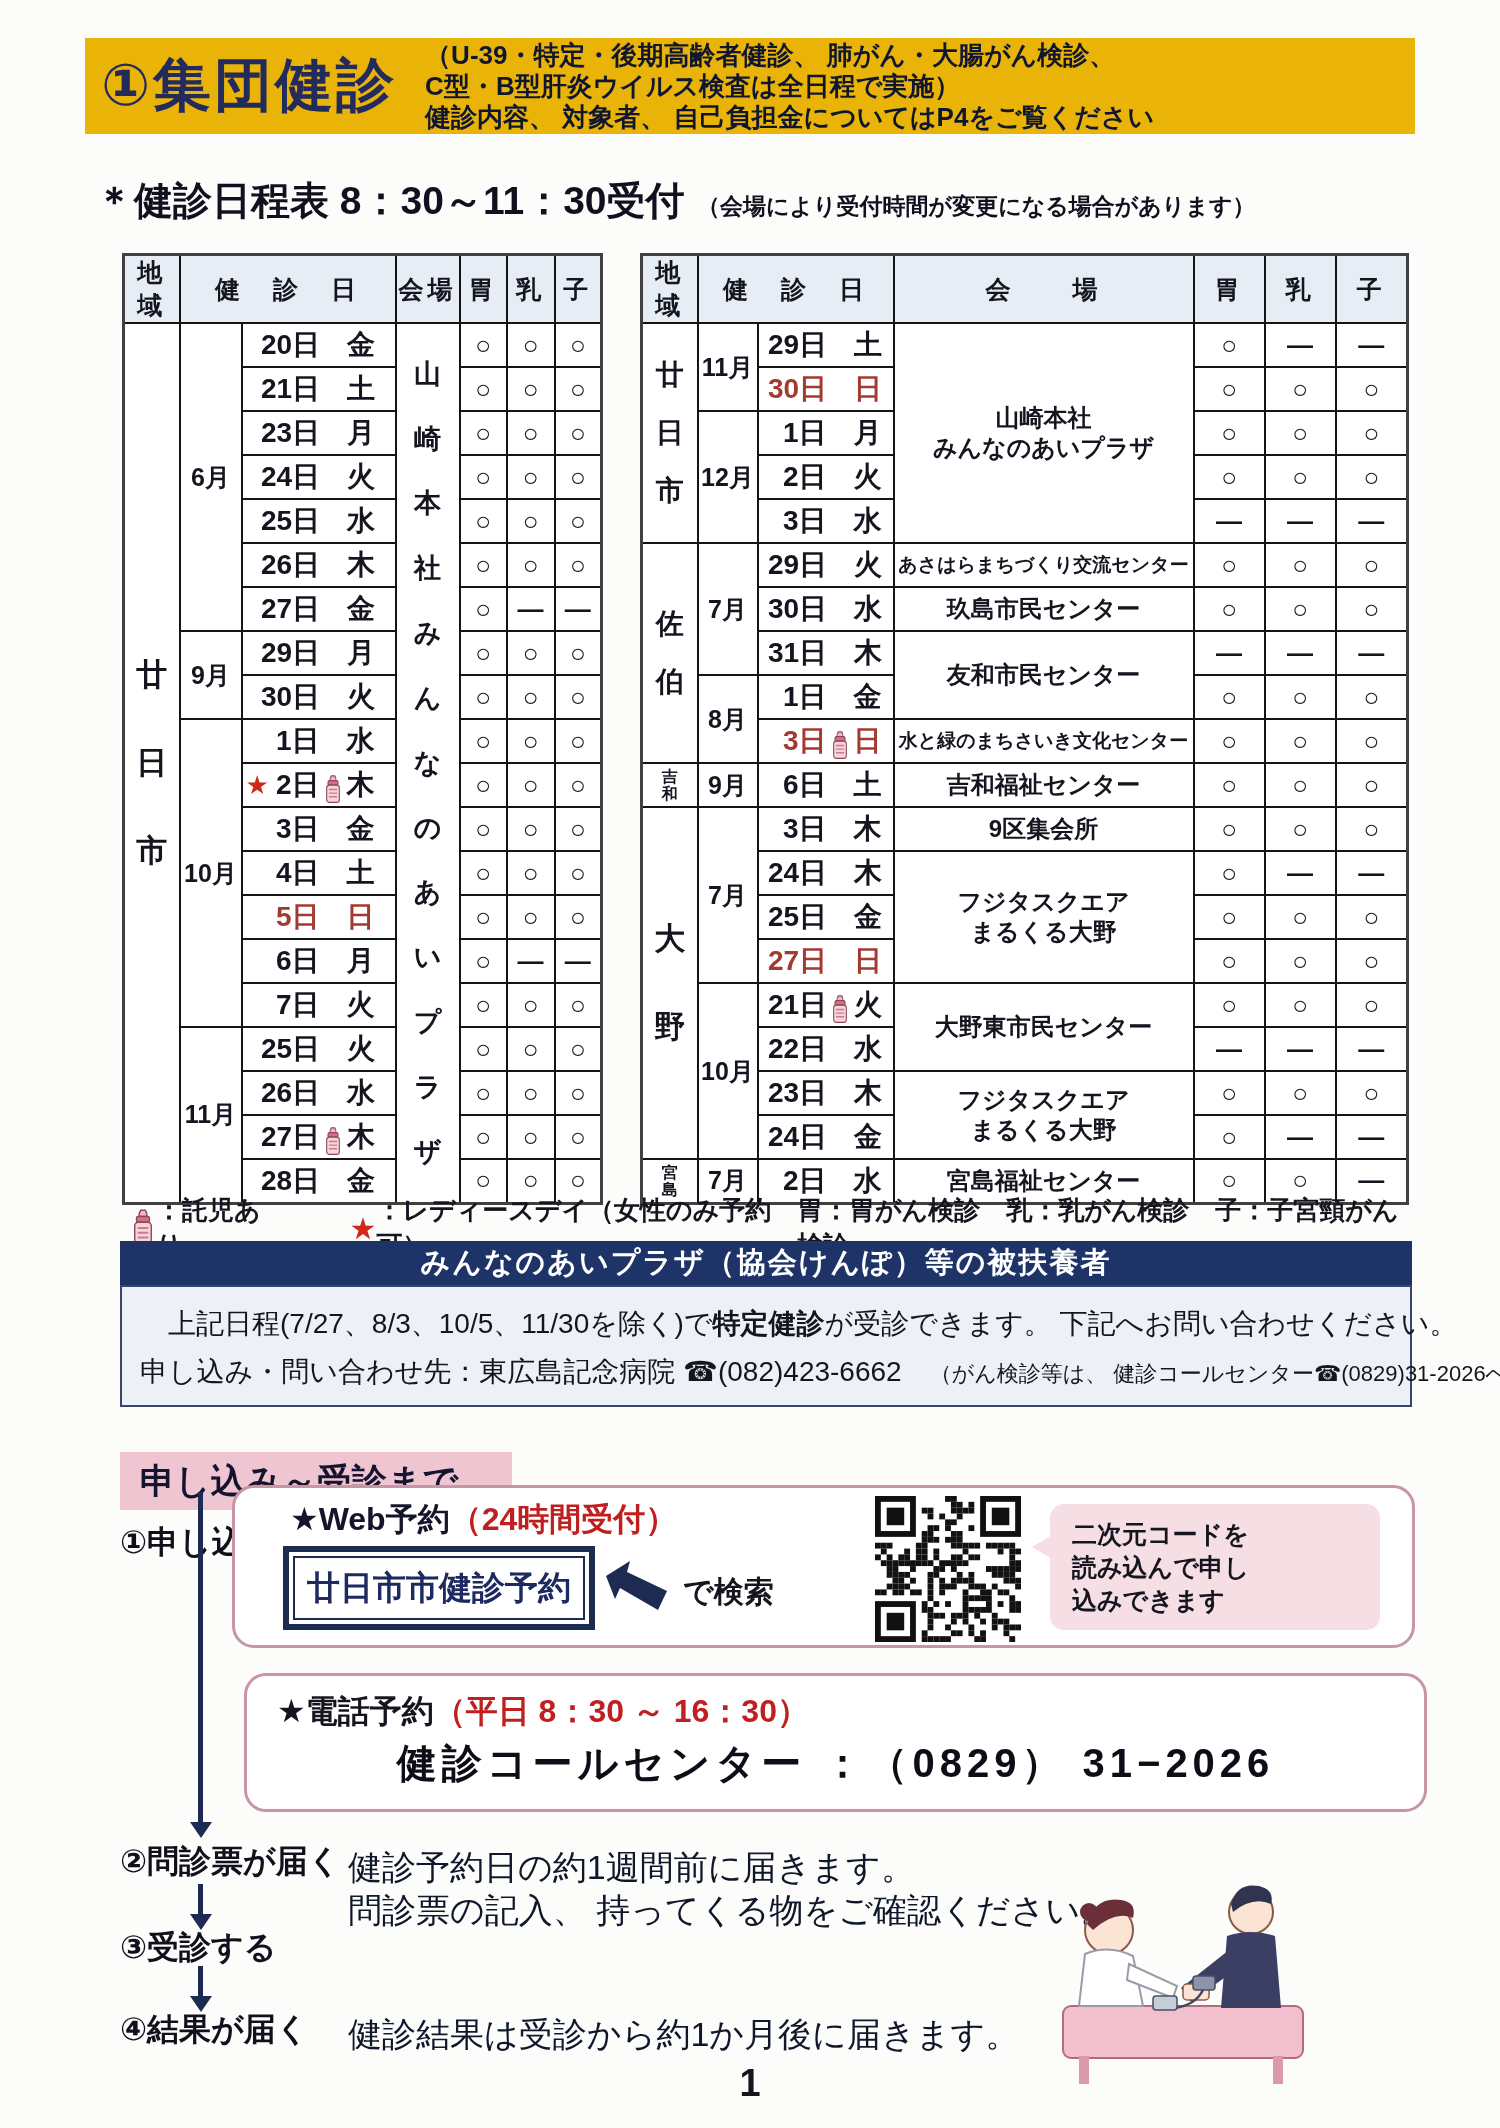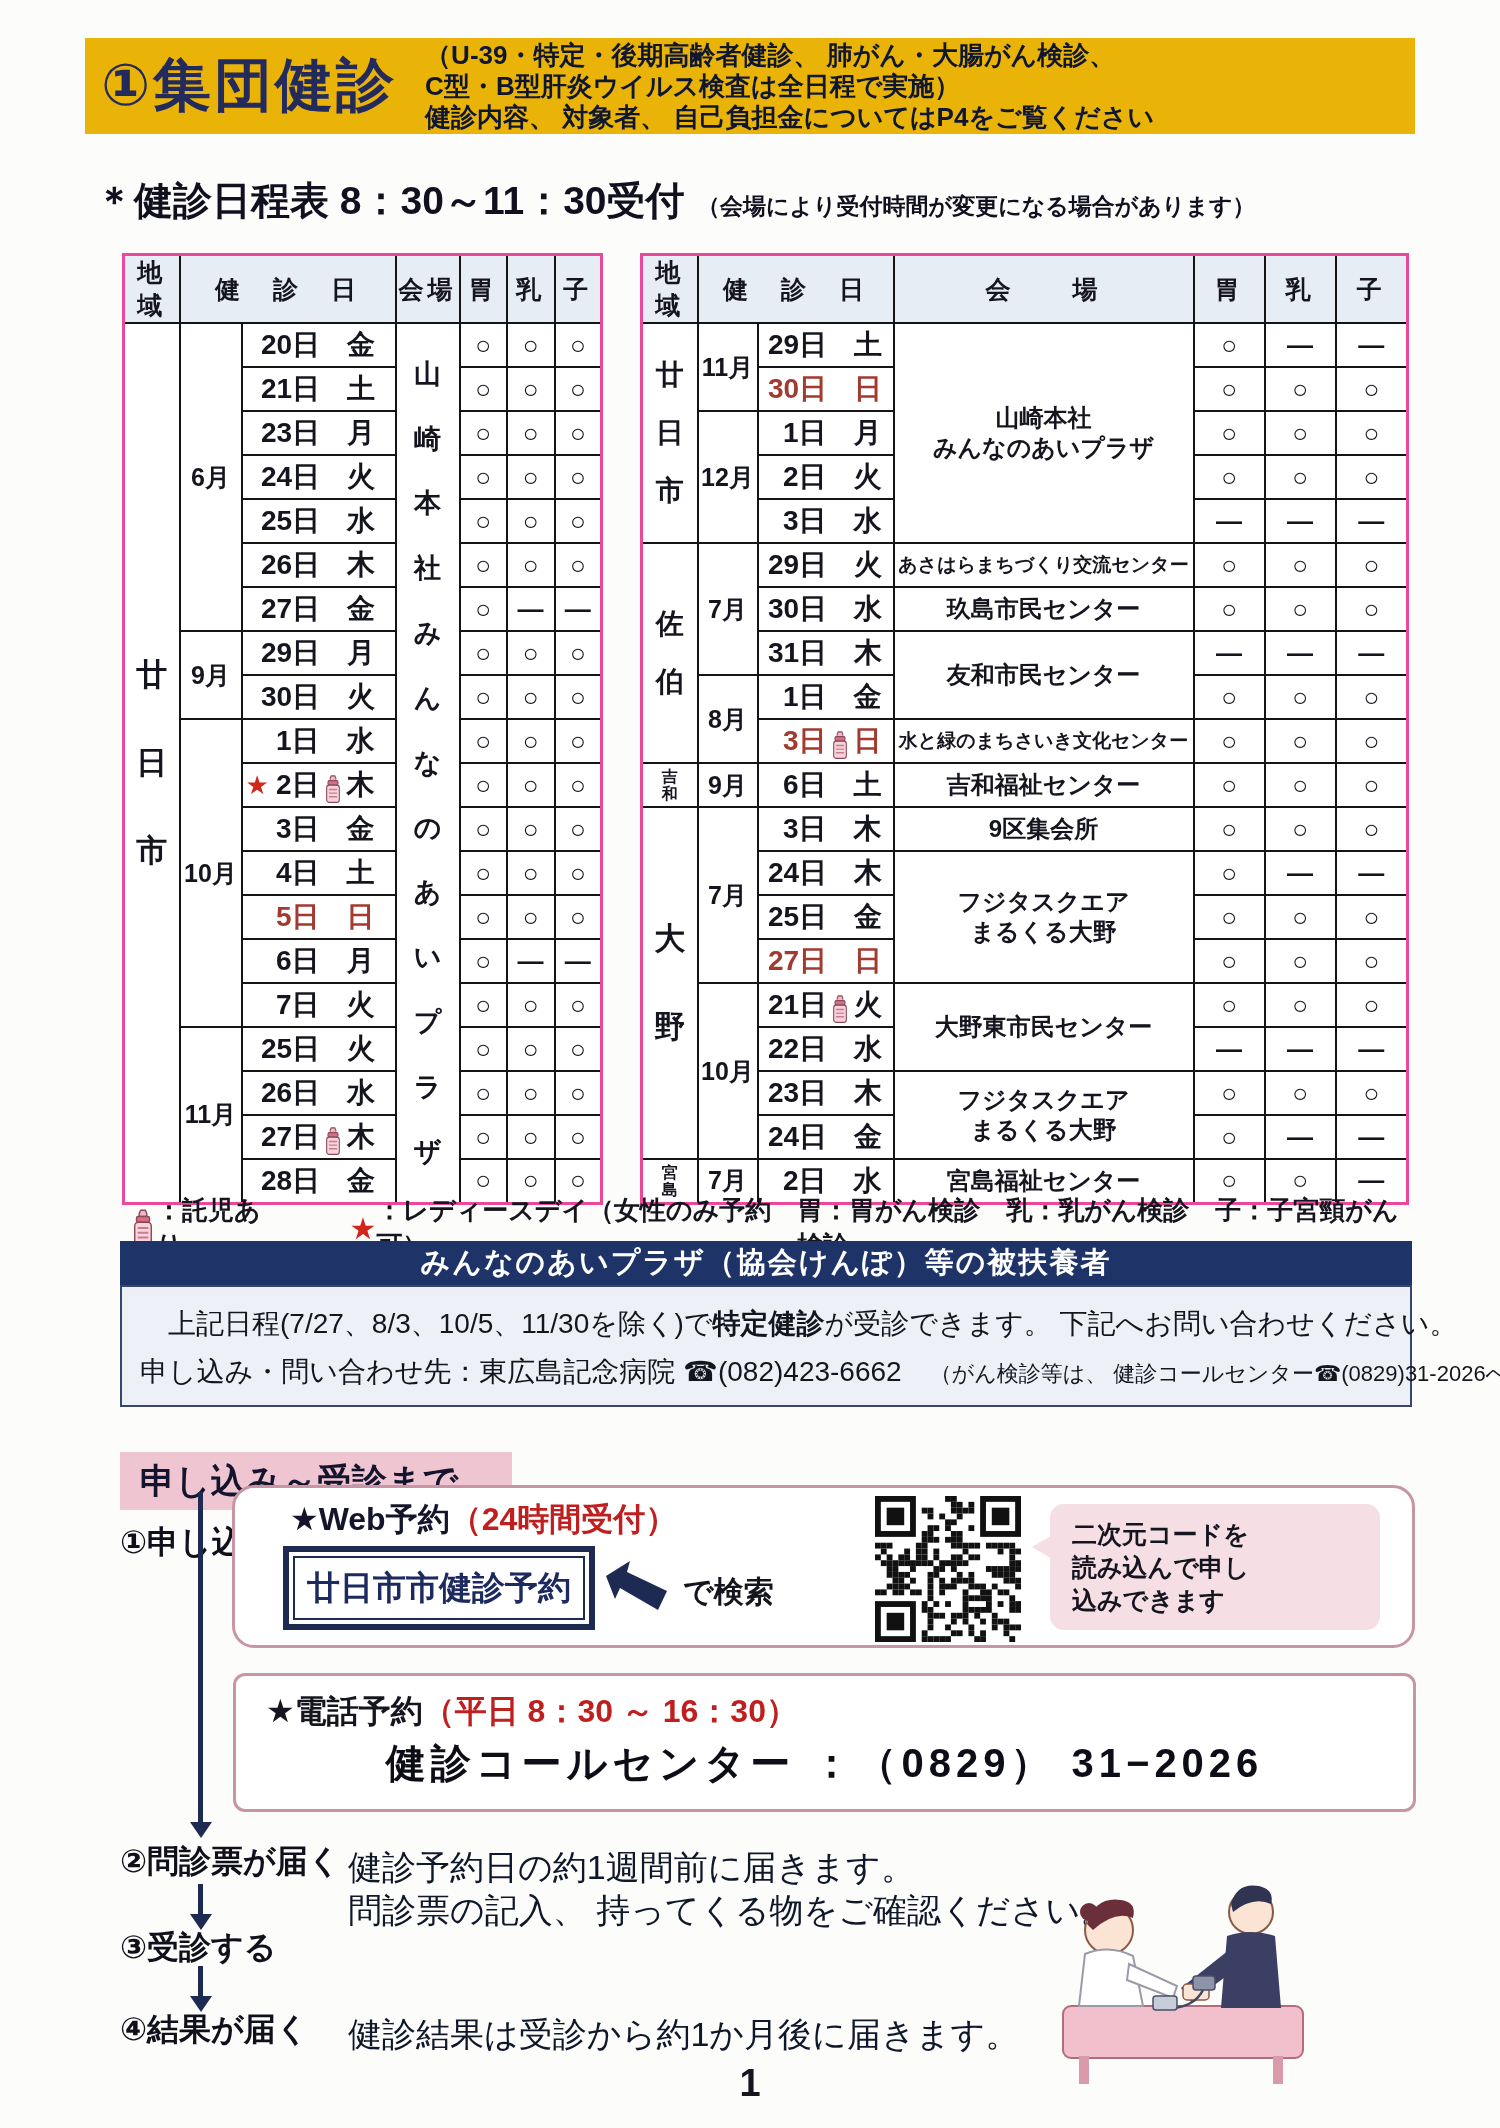--- a/index.html
+++ b/index.html
@@ -11,21 +11,21 @@
   .title-band{left:85px;top:38px;width:1330px;height:96px;background:#eab308;display:flex;align-items:center;}
   .main-title{margin-left:16px;font-size:58px;font-weight:bold;color:#232a5c;letter-spacing:3px;white-space:nowrap;}
   .title-notes{margin-left:28px;font-size:26px;font-weight:bold;color:#0f1730;line-height:31px;white-space:nowrap;}
 
   
   .schedule-heading{left:95px;top:174px;white-space:nowrap;}
   .schedule-heading .big{font-size:39px;font-weight:bold;color:#10101e;}
   .schedule-heading .small{font-size:23px;font-weight:bold;color:#10101e;margin-left:8px;}
 
   
-  table.sched{border-collapse:collapse;table-layout:fixed;background:#fff;border:3px solid #ec4899;}
+  table.sched{border-collapse:collapse;table-layout:fixed;background:#fff;border:3px solid #404040;}
   table.sched th,table.sched td{border:2px solid #141414;padding:0;text-align:center;vertical-align:middle;overflow:visible;}
   table.sched thead tr{height:46px;}
   table.sched tbody tr{height:44px;}
   table.sched th{font-size:25px;font-weight:bold;background:#e7edf4;letter-spacing:4px;}
   .left-tbl{left:122px;top:253px;}
   .right-tbl{left:640px;top:253px;}
   td.month-cell{font-size:25px;font-weight:bold;}
   td.day-cell{position:relative;font-weight:bold;}
   td.day-cell .dd{display:inline-block;min-width:58px;text-align:right;font-size:28px;}
   td.day-cell .mid{display:inline-block;width:26px;vertical-align:middle;}
@@ -71,21 +71,21 @@
   .search-inner{position:absolute;inset:4px;border:2px solid #1d2a52;display:flex;align-items:center;justify-content:center;
                 font-size:33px;font-weight:bold;color:#1d2a60;white-space:nowrap;}
   .search-arrow{left:368px;top:72px;}
   .search-note{left:448px;top:84px;font-size:30px;font-weight:bold;}
   .qr{left:640px;top:8px;width:146px;height:146px;}
   .bubble{left:815px;top:16px;width:330px;height:126px;background:#f5dee4;border-radius:14px;
           display:flex;align-items:center;padding-left:22px;box-sizing:border-box;
           font-size:25px;font-weight:bold;line-height:33px;white-space:pre-line;}
   .bubble::before{content:"";position:absolute;left:-18px;top:30px;border-top:13px solid transparent;
                   border-bottom:13px solid transparent;border-right:22px solid #f5dee4;}
-  .phone-box{left:233px;top:1673px;width:1183px;height:139px;border-radius:12px;}
+  .phone-box{left:244px;top:1673px;width:1183px;height:139px;}
   .phone-title{left:30px;top:14px;font-size:32px;font-weight:bold;white-space:nowrap;}
   .phone-number{left:0;top:60px;width:100%;text-align:center;font-size:40px;font-weight:bold;letter-spacing:5px;color:#0d0d18;white-space:nowrap;}
 
   
   .vline{width:5px;background:#1d2a52;}
   .vhead{width:0;height:0;border-left:11px solid transparent;border-right:11px solid transparent;border-top:16px solid #1d2a52;}
   .arrow-long-line{left:198px;top:1492px;height:330px;}
   .arrow-long-head{left:190px;top:1822px;}
   .arrow-s1-line{left:198px;top:1884px;height:30px;}
   .arrow-s1-head{left:190px;top:1914px;}

